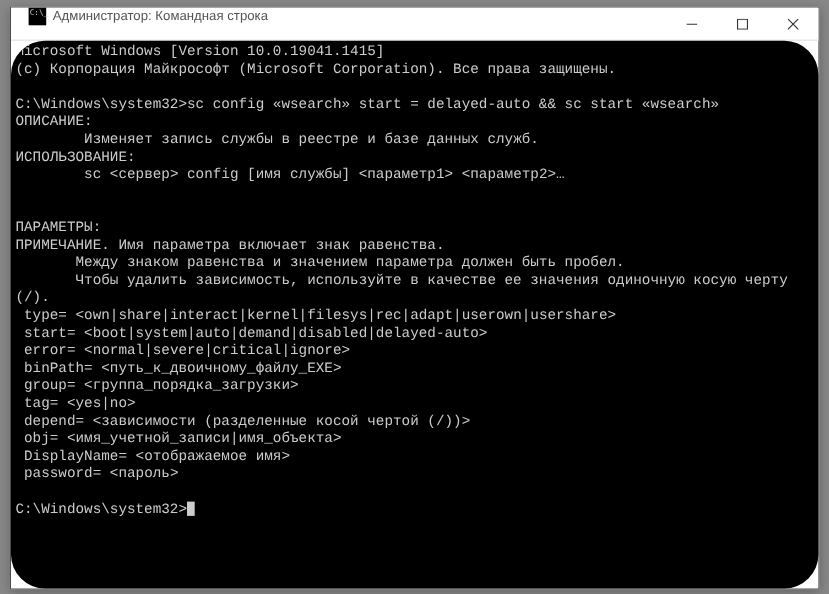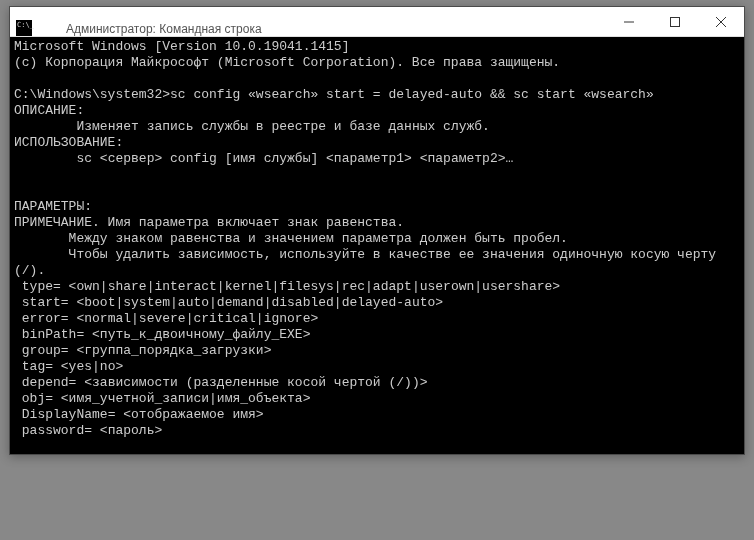--- a/index.html
+++ b/index.html
@@ -17,24 +17,23 @@
     width: 736px;
     margin: 6px auto;
     background: #fff;
     border: 1px solid #4a4a4a;
     box-shadow: 0 2px 10px rgba(0,0,0,0.3);
   }
   .titlebar {
     height: 30px;
     background: #fff;
     display: flex;
-    align-items: flex-end;
-    padding-left: 6px;
+    align-items: flex-start;
+    padding-left: 16px;
     border-bottom: 1px solid #e0e0e0;
-    gap: 28px;
   }
   .titlebar .icon {
     width: 16px; height: 16px;
     display: inline-block;
     margin-right: 6px;
     background: #000;
     position: relative;
   }
   .titlebar .icon::after {
     content: "C:\\_";
@@ -61,24 +60,25 @@
     color: #333;
   }
   .controls .btn svg { width: 10px; height: 10px; stroke: #333; stroke-width: 1; fill: none; }
   .terminal {
     background: #000;
     color: #ccc;
     font-family: Consolas, "Courier New", monospace;
     font-size: 13px;
     line-height: 16px;
     padding: 2px 4px 10px 4px;
-    height: 417px;
+    height: 498px;
     white-space: pre-wrap;
     word-break: break-all;
     overflow: hidden;
+    border-radius: 31px;
   }
   .terminal .line { display: block; }
   .terminal .cursor {
     display: inline-block;
     width: 7px;
     height: 13px;
     background: #ccc;
     vertical-align: text-bottom;
     margin-bottom: 1px;
   }

